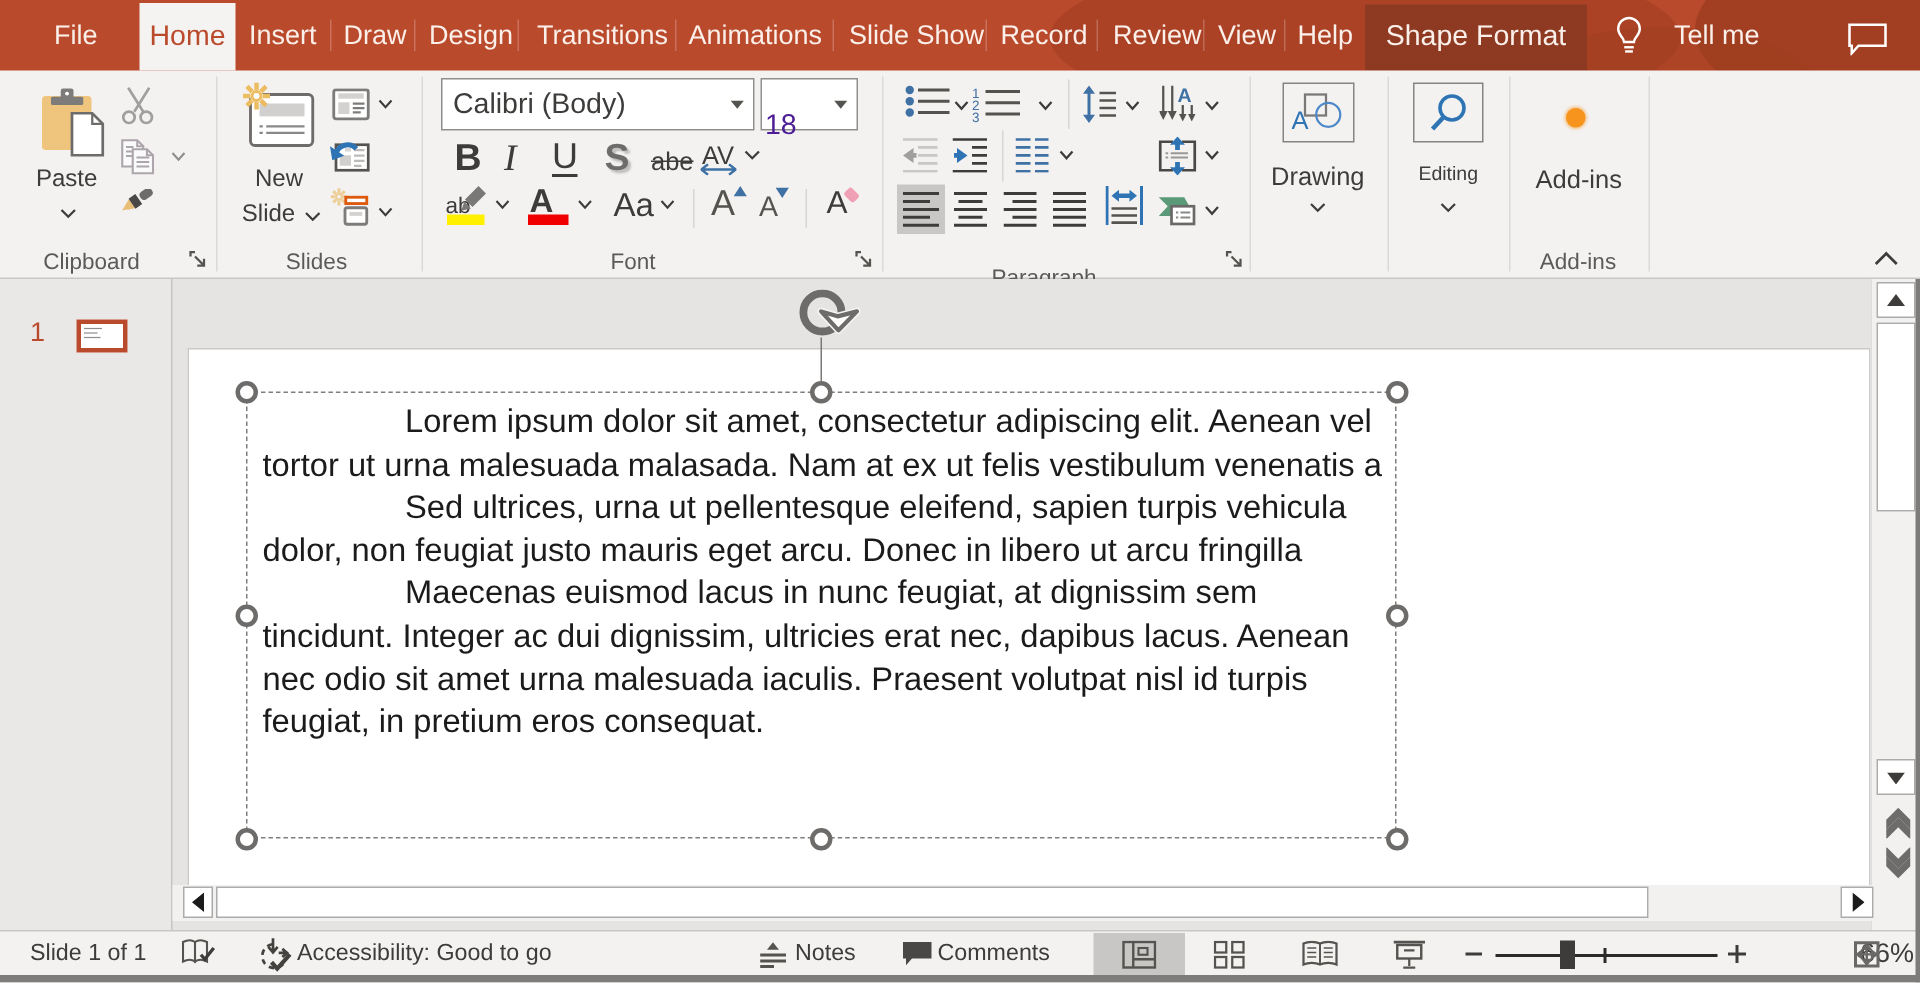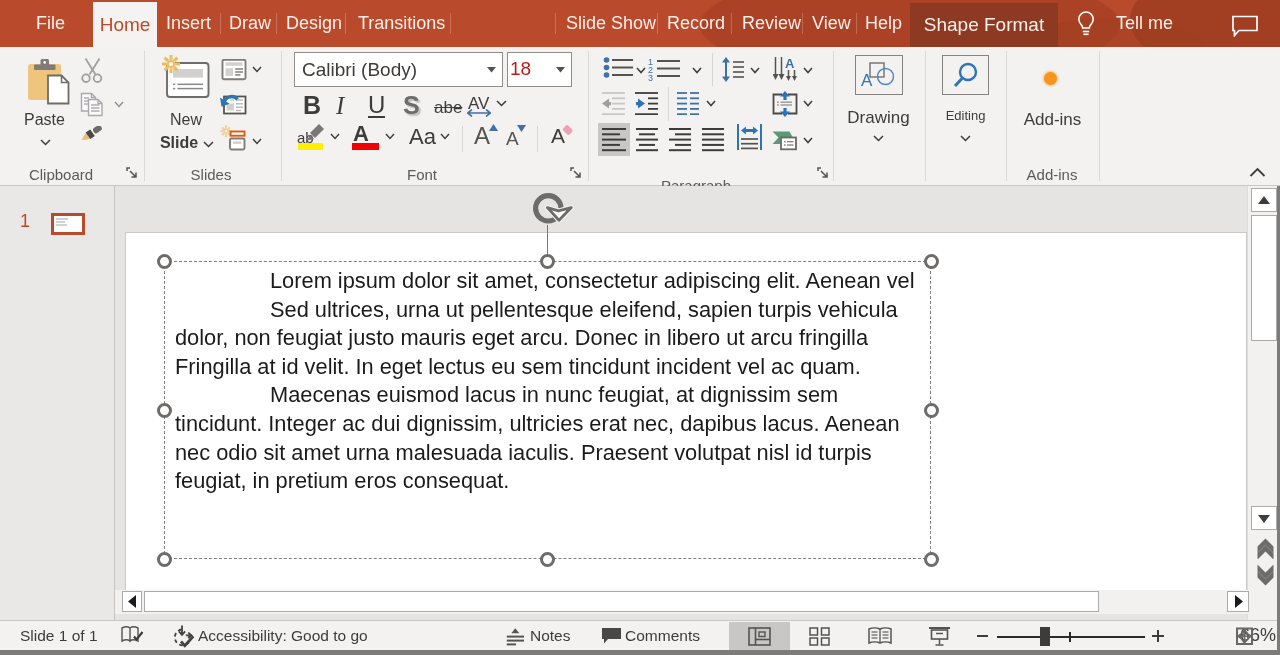--- a/index.html
+++ b/index.html
@@ -54,20 +54,21 @@
   <div class="abs" style="left:1130px;top:-40px;width:260px;height:120px;background:#8A3118;border-radius:50%;opacity:0.5;"></div>
   <div class="abs" style="left:1010px;top:18px;width:200px;height:80px;background:#9E3D20;border-radius:50%;opacity:0.45;"></div>
   <div class="tbtab" style="left:36px;">File</div>
   <div id="hometab">
         <span>Home</span>
       </div>
   <div class="tbtab" style="left:166px;">Insert</div>
   <div class="tbtab" style="left:229px;">Draw</div>
   <div class="tbtab" style="left:286px;">Design</div>
   <div class="tbtab" style="left:358px;">Transitions</div>
+  <div class="tbtab" style="left:459px;">Animations</div>
   <div class="tbtab" style="left:566px;">Slide Show</div>
   <div class="tbtab" style="left:667px;">Record</div>
   <div class="tbtab" style="left:742px;">Review</div>
   <div class="tbtab" style="left:812px;">View</div>
   <div class="tbtab" style="left:865px;">Help</div>
   <div class="tbsep" style="left:220px;"></div>
   <div class="tbsep" style="left:276px;"></div>
   <div class="tbsep" style="left:345px;"></div>
   <div class="tbsep" style="left:450px;"></div>
   <div class="tbsep" style="left:555px;"></div>
@@ -155,21 +156,21 @@
     <g stroke="#EBBC62" stroke-width="3">
           <line x1="13" y1="0" x2="13" y2="18"></line>
           <line x1="4" y1="9" x2="22" y2="9"></line>
           <line x1="6.6" y1="2.6" x2="19.4" y2="15.4"></line>
           <line x1="19.4" y1="2.6" x2="6.6" y2="15.4"></line>
         </g>
     <circle cx="13" cy="9" r="4.2" fill="#FFFFFF"></circle>
     <circle cx="13" cy="9" r="3" fill="none" stroke="#EBBC62" stroke-width="2"></circle>
   </svg>
   <div class="rtext" style="left:163px;top:64px;width:46px;text-align:center;">New</div>
-  <div class="rtext" style="left:156px;top:87px;width:46px;text-align:center;font-weight:bold;">Slide</div>
+  <div class="rtext" style="left:156px;top:87px;width:46px;text-align:center;">Slide</div>
   <svg class="abs" style="left:203px;top:94px;" width="11" height="7" viewBox="0 0 11 7">
         <path d="M1 1 l4.5 4.5 L10 1" fill="none" stroke="#3E3C3A" stroke-width="1.5"></path>
       </svg>
   <svg class="abs" style="left:221px;top:12px;" width="27" height="22" viewBox="0 0 27 22">
     <rect x="1.5" y="0.8" width="23" height="19.4" rx="1.5" fill="#fff" stroke="#7E7C7A" stroke-width="1.9"></rect>
     <rect x="4.5" y="3.2" width="17" height="3.6" fill="#D4D2D0"></rect>
     <rect x="4.5" y="9.2" width="7.5" height="7.8" fill="#D4D2D0"></rect>
     <g stroke="#7E7C7A" stroke-width="1.5">
           <line x1="14.2" y1="10" x2="22" y2="10"></line>
           <line x1="14.2" y1="13" x2="22" y2="13"></line>
@@ -209,21 +210,21 @@
         <path d="M1 1 l4 4.5 L9 1" fill="none" stroke="#3E3C3A" stroke-width="1.4"></path>
       </svg>
   <div class="glabel" style="left:161px;width:100px;">Slides</div>
 
   <div class="abs" style="left:294px;top:5px;width:209px;height:35px;background:#fff;border:1px solid #908E8C;"></div>
   <div class="abs" style="left:302px;top:5px;height:35px;line-height:35px;font-size:19px;color:#3E3C3A;">Calibri (Body)</div>
   <svg class="abs" style="left:487px;top:20px;" width="9" height="6" viewBox="0 0 9 6">
         <path d="M0 0 h9 l-4.5 5.5 Z" fill="#55534F"></path>
       </svg>
   <div class="abs" style="left:507px;top:5px;width:65px;height:35px;background:#fff;border:1px solid #908E8C;"></div>
-  <div class="abs" style="left:510px;top:5px;height:35px;line-height:34px;font-size:19px;color:#b91c1c;">18</div>
+  <div class="abs" style="left:510px;top:20px;height:35px;line-height:34px;font-size:19px;color:#4c1d95;">18</div>
   <svg class="abs" style="left:556px;top:20px;" width="9" height="6" viewBox="0 0 9 6">
         <path d="M0 0 h9 l-4.5 5.5 Z" fill="#55534F"></path>
       </svg>
   <div class="abs" style="left:303px;top:45.5px;font-size:25px;line-height:25px;font-weight:bold;color:#3E3C3A;">B</div>
   <div class="abs" style="left:336px;top:45.5px;font-size:25px;line-height:25px;font-style:italic;font-family:'Liberation Serif',serif;color:#3E3C3A;">I</div>
   <div class="abs" style="left:368px;top:45.5px;font-size:24px;line-height:23px;color:#3E3C3A;border-bottom:2px solid #3E3C3A;">U</div>
   <div class="abs" style="left:403px;top:45.5px;font-size:25px;line-height:25px;font-weight:bold;color:#6E6C6A;text-shadow:2px 2px 1.5px #BEBCBA;">S</div>
   <div class="abs" style="left:434px;top:51px;font-size:17px;color:#3E3C3A;text-decoration:line-through;">abe</div>
   <div class="abs" style="left:468px;top:47px;font-size:17px;color:#3E3C3A;">AV</div>
   <svg class="abs" style="left:467px;top:62px;" width="24" height="8" viewBox="0 0 24 8">
@@ -509,23 +510,23 @@
             <line x1="2" y1="3" x2="14" y2="3"></line>
             <line x1="2" y1="6" x2="11" y2="6"></line>
             <line x1="2" y1="9" x2="13" y2="9"></line>
           </g>
         </svg>
   </div>
 </div>
 
 <div id="slidetext">
   <div class="ind">Lorem ipsum dolor sit amet, consectetur adipiscing elit. Aenean vel</div>
+  <div>tortor ut urna malesuada malasada. Nam at ex ut felis vestibulum venenatis a</div>
   <div class="ind">Sed ultrices, urna ut pellentesque eleifend, sapien turpis vehicula</div>
   <div>dolor, non feugiat justo mauris eget arcu. Donec in libero ut arcu fringilla</div>
-  <div>Fringilla at id velit. In eget lectus eu sem tincidunt incident vel ac quam.</div>
   <div class="ind">Maecenas euismod lacus in nunc feugiat, at dignissim sem</div>
   <div>tincidunt. Integer ac dui dignissim, ultricies erat nec, dapibus lacus. Aenean</div>
   <div>nec odio sit amet urna malesuada iaculis. Praesent volutpat nisl id turpis</div>
   <div>feugiat, in pretium eros consequat.</div>
 </div>
 
 <div id="selrect"></div>
 <div class="handle" style="left:157px;top:254px;"></div>
 <div class="handle" style="left:540px;top:254px;"></div>
 <div class="handle" style="left:924px;top:254px;"></div>

